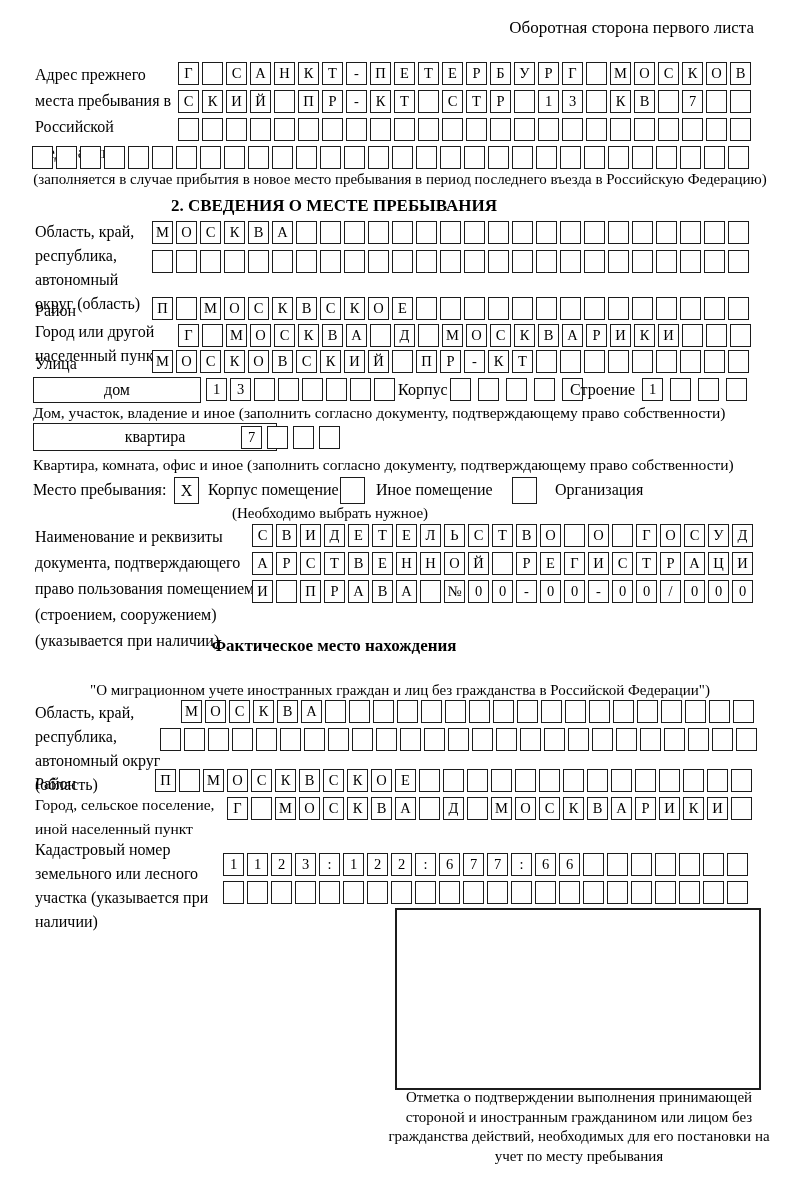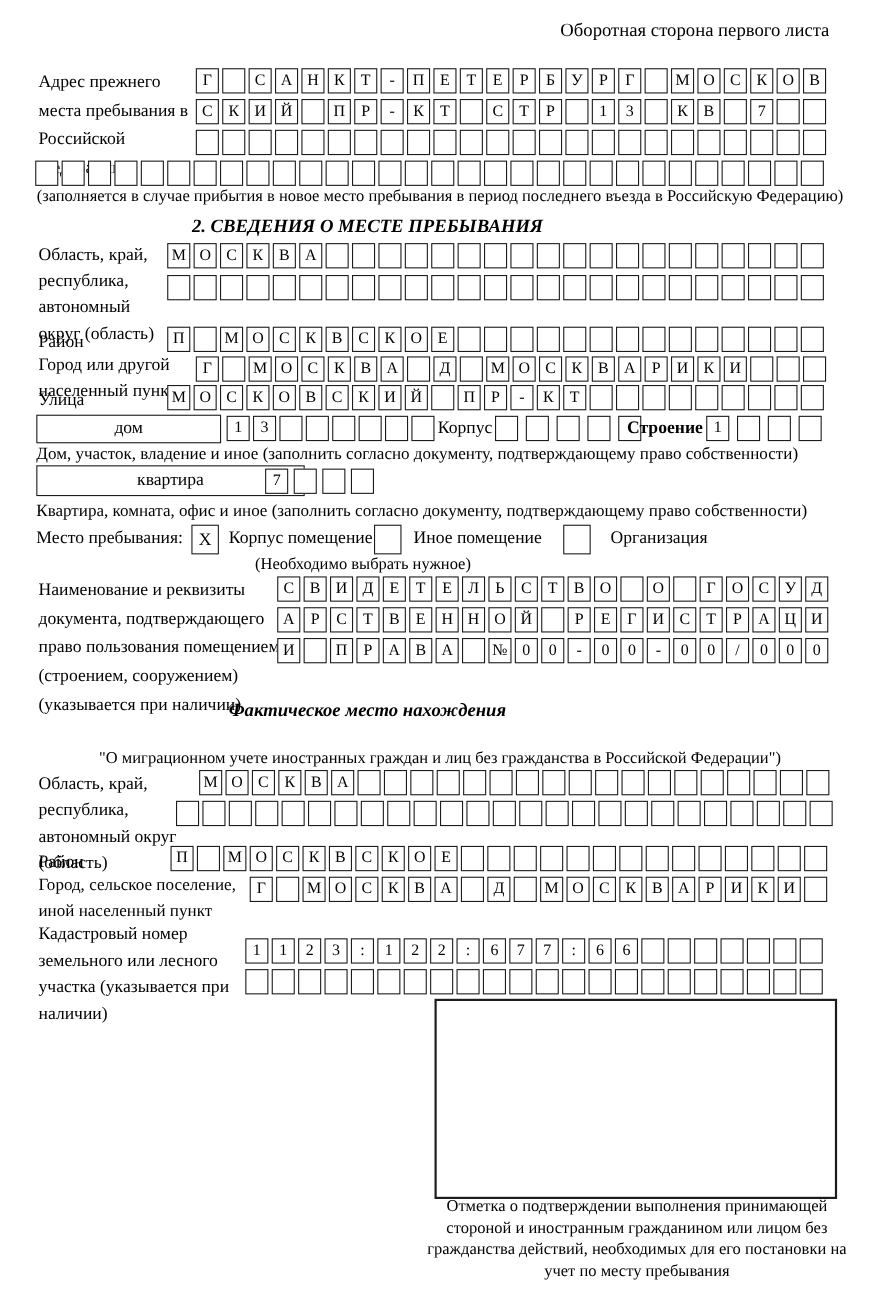--- a/index.html
+++ b/index.html
@@ -12,21 +12,21 @@
   .grid.g5{gap:5px;}
   .grid.g7{gap:7px;}
   .cell{box-sizing:border-box;width:21px;height:23px;border:1.6px solid #1c1c1c;
         display:flex;align-items:center;justify-content:center;
         font-size:14.5px;line-height:1;background:#fff;}
   .chk{box-sizing:border-box;position:absolute;width:25px;height:27px;border:1.7px solid #1c1c1c;
        display:flex;align-items:center;justify-content:center;font-size:16px;background:#fff;}
   .wideb{position:absolute;box-sizing:border-box;border:1.6px solid #1c1c1c;
          display:flex;align-items:center;justify-content:center;font-size:16px;background:#fff;}
   .note{position:absolute;width:800px;text-align:center;font-size:15px;}
-  .h2{position:absolute;width:668px;text-align:center;font-size:17px;font-weight:bold;font-style:italic;}
+  .h2{position:absolute;width:668px;text-align:center;font-size:17px;font-weight:bold;}
   .cap{position:absolute;font-size:15.5px;}
   .hdr{position:absolute;top:18px;right:46px;font-size:17px;}
   .inline-lbl{position:absolute;font-size:16px;}
   .stamp-box{position:absolute;left:395px;top:908px;width:362px;height:178px;
              border:2px solid #1c1c1c;background:#fff;}
   .stamp-cap{position:absolute;left:383px;top:1088px;width:392px;text-align:center;
              font-size:15px;line-height:19.5px;}
   .fnotes{line-height:20px;}
 </style>
 </head>
@@ -305,21 +305,21 @@
       <span class="cell"></span>
     </div>
   <div class="inline-lbl" style="top:381px;left:398px;">Корпус</div>
   <div class="grid g7" style="top:378px;left:450px;">
       <span class="cell"></span>
       <span class="cell"></span>
       <span class="cell"></span>
       <span class="cell"></span>
       <span class="cell"></span>
     </div>
-  <div class="inline-lbl" style="top:381px;left:570px;font-weight:bold;">Строение</div>
+  <div class="inline-lbl" style="top:381px;left:570px;">Строение</div>
   <div class="grid g7" style="top:378px;left:642px;">
       <span class="cell">1</span>
       <span class="cell"></span>
       <span class="cell"></span>
       <span class="cell"></span>
     </div>
   <div class="cap" style="top:404px;left:33px;">Дом, участок, владение и иное (заполнить согласно документу, подтверждающему право собственности)</div>
 
   <div class="wideb" style="top:423px;left:33px;width:244px;height:28px;">квартира</div>
   <div class="grid g5" style="top:426px;left:241px;">

